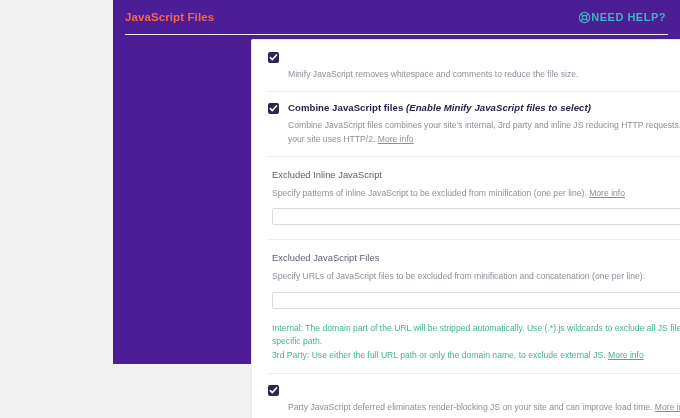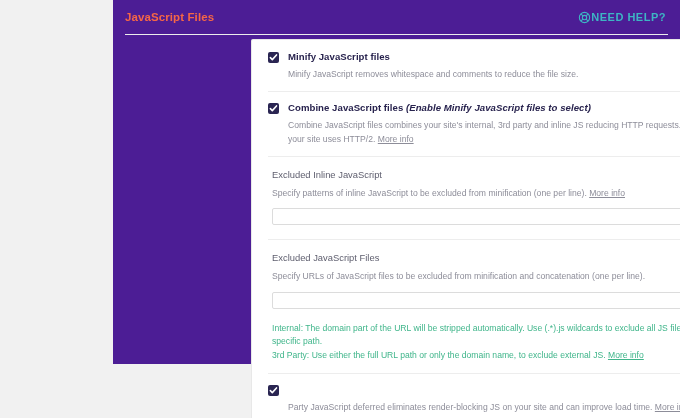--- a/index.html
+++ b/index.html
@@ -182,21 +182,20 @@
 
     <div class="panel">
 
       <div class="row">
         <div class="cb-line">
           <span class="checkbox">
             <svg width="9" height="9" viewBox="0 0 12 12">
                 <path d="M1.8 6.2 L4.4 8.8 L10 2.6" stroke="#ffffff" stroke-width="2.1" fill="none" stroke-linecap="round" stroke-linejoin="round"></path>
               </svg>
           </span>
-          <span class="cb-label">Minify JavaScript files</span>
         </div>
         <div class="desc">Minify JavaScript removes whitespace and comments to reduce the file size.</div>
       </div>
 
       <div class="row">
         <div class="cb-line">
           <span class="checkbox">
             <svg width="9" height="9" viewBox="0 0 12 12">
                 <path d="M1.8 6.2 L4.4 8.8 L10 2.6" stroke="#ffffff" stroke-width="2.1" fill="none" stroke-linecap="round" stroke-linejoin="round"></path>
               </svg>

